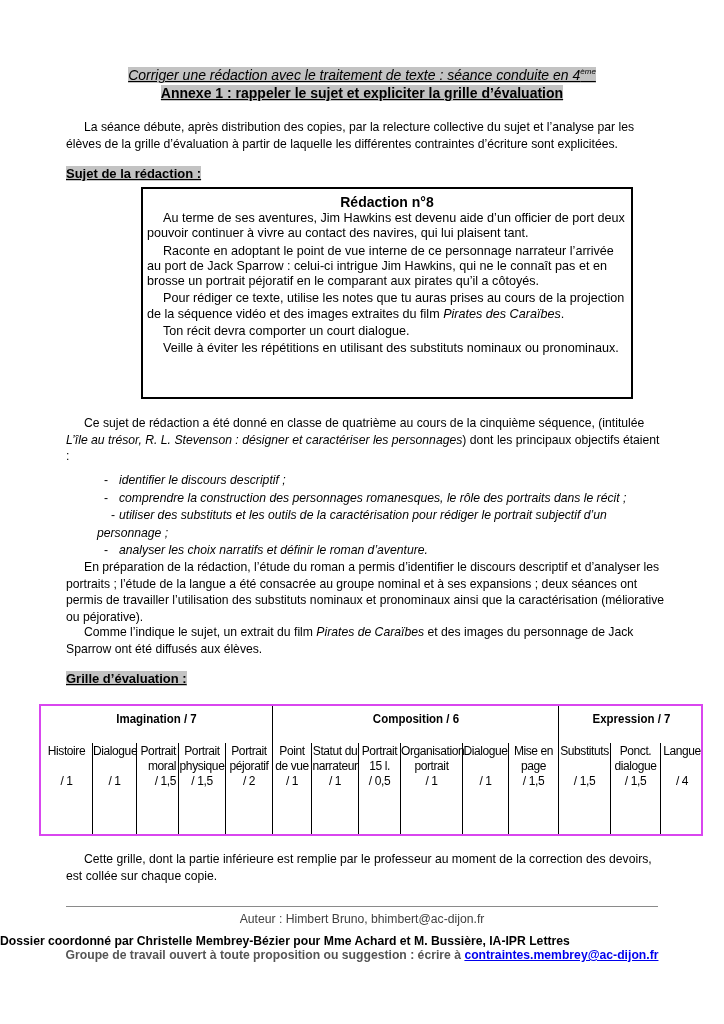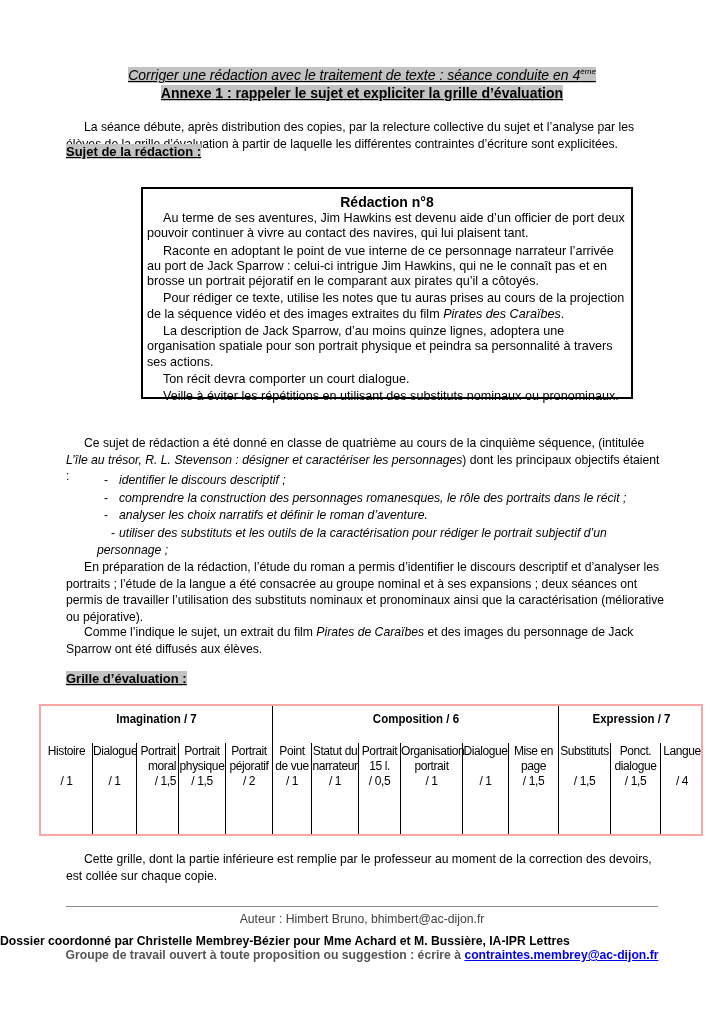--- a/index.html
+++ b/index.html
@@ -13,21 +13,21 @@
   .para { left:66px; width:600px; line-height:16.5px; font-size:12.2px; }
   .indent { text-indent:18px; }
   .section { left:66px; font-size:13px; font-weight:bold; line-height:16px; }
   .box { left:141px; top:187px; width:492px; height:212px; border:2px solid #000; box-sizing:border-box; padding:5px 4px 0 4px; }
   .box .rtitle { text-align:center; font-weight:bold; font-size:14px; line-height:16px; margin-bottom:1px; }
   .box p { margin:0; font-size:12.6px; line-height:15.3px; text-indent:16px; }
   .box p.tight { margin-top:2px; }
   ul.obj { list-style:none; margin:9px; padding:0; }
   ul.obj li { font-style:italic; line-height:17.5px; padding-left:29px; }
   ul.obj li .dash { font-style:normal; display:inline-block; width:15px; }
-  .grid { left:39px; top:704px; width:664px; height:132px; border:2px solid #fca5a5; box-sizing:border-box; }
+  .grid { left:39px; top:704px; width:664px; height:132px; border:2px solid #d946ef; box-sizing:border-box; }
   .gh { position:absolute; top:6px; font-weight:bold; font-size:12.5px; text-align:center; font-family:"Liberation Sans", sans-serif; transform:scaleX(0.92); }
   .col { position:absolute; top:38px; bottom:0; text-align:center; font-size:12px; line-height:15px; letter-spacing:-0.4px; }
   .col .lbl { display:block; height:30px; }
   .vline { position:absolute; top:37px; bottom:0; border-left:1.5px solid #000; }
   .vgroup { position:absolute; top:0; bottom:0; border-left:1.5px solid #000; }
   .foot-rule { left:66px; top:906px; width:592px; border-top:1px solid #8a8a8a; }
   .foot1 { top:912px; left:0; width:724px; text-align:center; color:#404040; font-size:12.2px; }
   .foot2 { top:934px; left:0; width:724px; text-align:left; color:#000000; font-size:12.2px; font-weight:bold; }
   .foot3 { top:948px; left:0; width:724px; text-align:center; color:#555; font-size:12.2px; font-weight:bold; }
   .foot3 a { color:#0000ee; text-decoration:underline; }
@@ -37,44 +37,43 @@
 
 <div class="abs title1">
   <span class="hl"><span>Corriger une rédaction avec le traitement de texte : séance conduite en 4</span><sup>ème</sup></span>
 </div>
 <div class="abs title2">
   <span class="hl">Annexe 1 : rappeler le sujet et expliciter la grille d’évaluation</span>
 </div>
 
 <div class="abs para indent" style="top:119px;">La séance débute, après distribution des copies, par la relecture collective du sujet et l’analyse par les élèves de la grille d’évaluation à partir de laquelle les différentes contraintes d’écriture sont explicitées.</div>
 
-<div class="abs section" style="top:144px;">
+<div class="abs section" style="top:166px;">
   <span class="hl">Sujet de la rédaction :</span>
 </div>
 
 <div class="abs box">
   <div class="rtitle">Rédaction n°8</div>
   <p>Au terme de ses aventures, Jim Hawkins est devenu aide d’un officier de port deux pouvoir continuer à vivre au contact des navires, qui lui plaisent tant.</p>
   <p class="tight">Raconte en adoptant le point de vue interne de ce personnage narrateur l’arrivée au port de Jack Sparrow : celui-ci intrigue Jim Hawkins, qui ne le connaît pas  et en brosse un portrait péjoratif en le comparant aux pirates qu’il a côtoyés.</p>
   <p class="tight"><span>Pour rédiger ce texte,  utilise les notes que tu auras prises au cours de la projection de la séquence vidéo et des images extraites du film </span><i>Pirates des Caraïbes</i><span>.</span></p>
-  <p class="tight">La description de Jack Sparrow, d’au moins quinze lignes, adoptera une organisation spatiale pour son portrait physique et peindra sa personnalité à travers ses actions.</p>
   <p class="tight">Ton récit devra comporter un court dialogue.</p>
   <p class="tight">Veille à éviter les répétitions en utilisant des substituts nominaux ou pronominaux.</p>
 </div>
 
-<div class="abs para indent" style="top:415px;margin-top:20px;">
+<div class="abs para indent" style="top:415px;">
   <span>Ce sujet de rédaction a été donné en classe de quatrième au cours de la cinquième séquence, (intitulée </span><i>L’île au trésor, R. L. Stevenson : désigner et caractériser les personnages</i><span>) dont les principaux objectifs étaient :</span>
 </div>
 
 <div class="abs" style="top:463px; left:66px; width:600px;">
   <ul class="obj">
     <li><span class="dash">-</span><span>identifier le discours descriptif ;</span></li>
     <li><span class="dash">-</span><span>comprendre la construction des personnages romanesques, le rôle des portraits dans le récit ;</span></li>
+    <li style="text-indent:7px; padding-left:22px;"><span class="dash">-</span><span>utiliser des substituts et les outils de la caractérisation pour rédiger le portrait subjectif d’un personnage ;</span></li>
     <li><span class="dash">-</span><span>analyser les choix narratifs et définir le roman d’aventure.</span></li>
-    <li style="text-indent:7px; padding-left:22px;"><span class="dash">-</span><span>utiliser des substituts et les outils de la caractérisation pour rédiger le portrait subjectif d’un personnage ;</span></li>
   </ul>
 </div>
 
 <div class="abs para indent" style="top:559px;">En préparation de la rédaction, l’étude du roman a permis d’identifier le discours descriptif et d’analyser les portraits ; l’étude de la langue a été consacrée au groupe nominal et à ses expansions ; deux séances ont permis de travailler l’utilisation des substituts nominaux et pronominaux ainsi que la caractérisation (méliorative ou péjorative).</div>
 <div class="abs para indent" style="top:624px;">
   <span>Comme l’indique le sujet, un extrait du film </span><i>Pirates de Caraïbes</i><span> et des images du personnage de Jack Sparrow ont été diffusés aux élèves.</span>
 </div>
 
 <div class="abs section" style="top:671px;">
   <span class="hl">Grille d’évaluation :</span>

